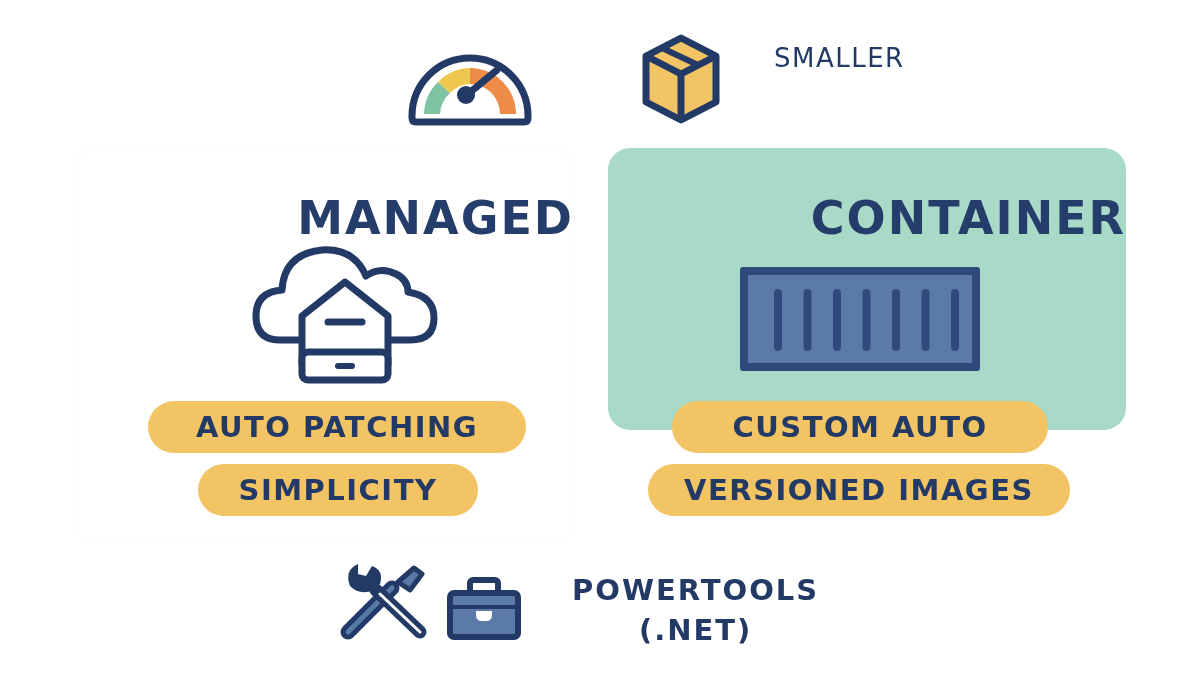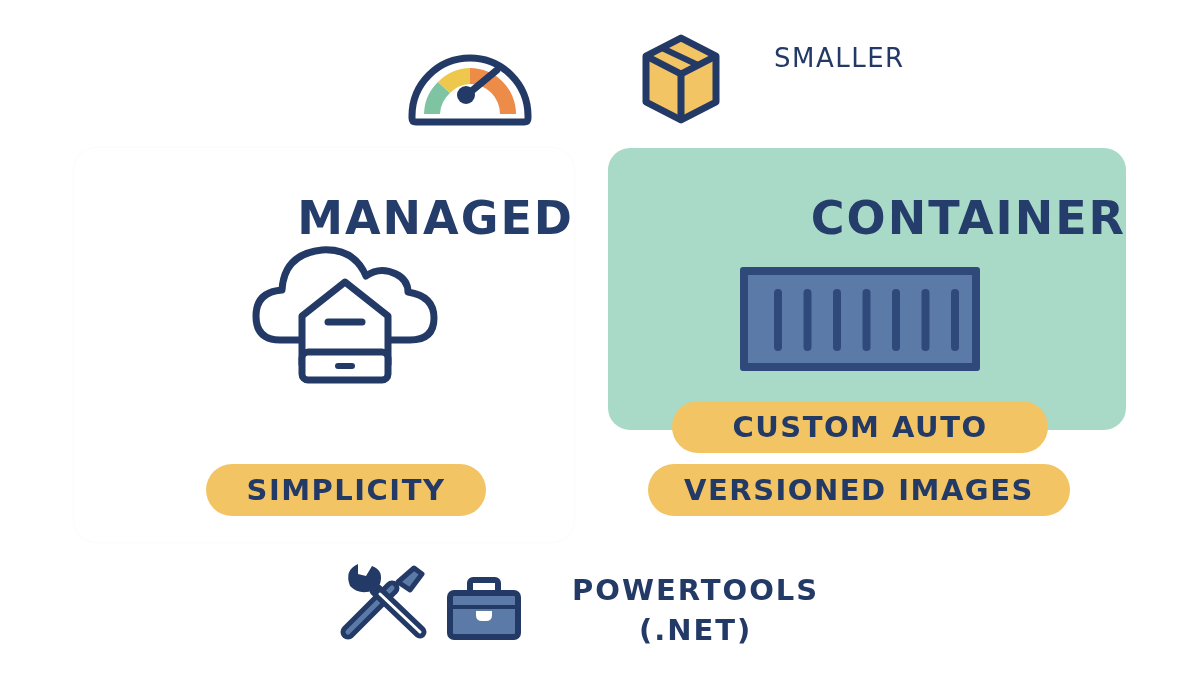--- a/index.html
+++ b/index.html
@@ -25,21 +25,21 @@
   .panel-title {
     position: absolute; left: 0; right: 0; text-align: right; top: 30px;
     font-size: 46px; font-weight: bold; letter-spacing: 2px; color: #253d6b; margin-top: 13px;
   }
   .pill {
     position: absolute; height: 52px; border-radius: 26px; background: #f2c464;
     display: flex; align-items: center; justify-content: center;
     font-size: 29px; font-weight: bold; letter-spacing: 1.5px; color: #233a66;
   }
   #pill-auto { left: 74px; top: 253px; width: 378px; }
-  #pill-simp { left: 132px; top: 316px; width: 280px; }
+  #pill-simp { left: 124px; top: 316px; width: 280px; }
   #pill-deps { left: 64px; top: 253px; width: 376px; }
   #pill-vers { left: 40px; top: 316px; width: 422px; }
 
   #cloud-icon { left: 250px; top: 240px; width: 190px; height: 150px; }
   #shipping-container { left: 738px; top: 265px; width: 244px; height: 108px; }
 
   
   #tools-icon { left: 340px; top: 560px; width: 92px; height: 80px; }
   #toolbox-icon { left: 446px; top: 577px; width: 76px; height: 64px; }
   #powertools { left: 572px; top: 570px; font-size: 29px; line-height: 40px; font-weight: bold; letter-spacing: 2px; text-align: center; }
@@ -62,20 +62,21 @@
   <line x1="39" y1="40" x2="39" y2="86" stroke="#233a66" stroke-width="7"></line>
   <line x1="20" y1="14" x2="56" y2="31" stroke="#233a66" stroke-width="6"></line>
 </svg>
 
 <div id="smaller-artifacts" class="abs">
   <div>SMALLER</div>
 </div>
 
 <div id="managed-panel" class="abs">
   <div class="panel-title">MANAGED</div>
+  <div id="pill-auto" class="pill">AUTO PATCHING</div>
   <div id="pill-simp" class="pill">SIMPLICITY</div>
 </div>
 
 <svg id="cloud-icon" class="abs" viewBox="0 0 190 150">
   <path d="M52,100 L30,100 Q6,100 6,76 Q6,52 32,50 Q34,14 72,10 Q104,8 116,36 Q130,26 146,34 Q158,40 158,52 Q184,56 184,78 Q184,100 160,100 L140,100" fill="none" stroke="#233a66" stroke-width="7" stroke-linejoin="round" stroke-linecap="round"></path>
   <path d="M52,124 L52,76 L95,42 L138,76 L138,124 Z" fill="#fff" stroke="#233a66" stroke-width="7" stroke-linejoin="round"></path>
   <line x1="78" y1="82" x2="112" y2="82" stroke="#233a66" stroke-width="7" stroke-linecap="round"></line>
   <rect x="52" y="112" width="86" height="28" rx="6" fill="#fff" stroke="#233a66" stroke-width="7"></rect>
   <line x1="88" y1="126" x2="102" y2="126" stroke="#233a66" stroke-width="6" stroke-linecap="round"></line>
 </svg>

